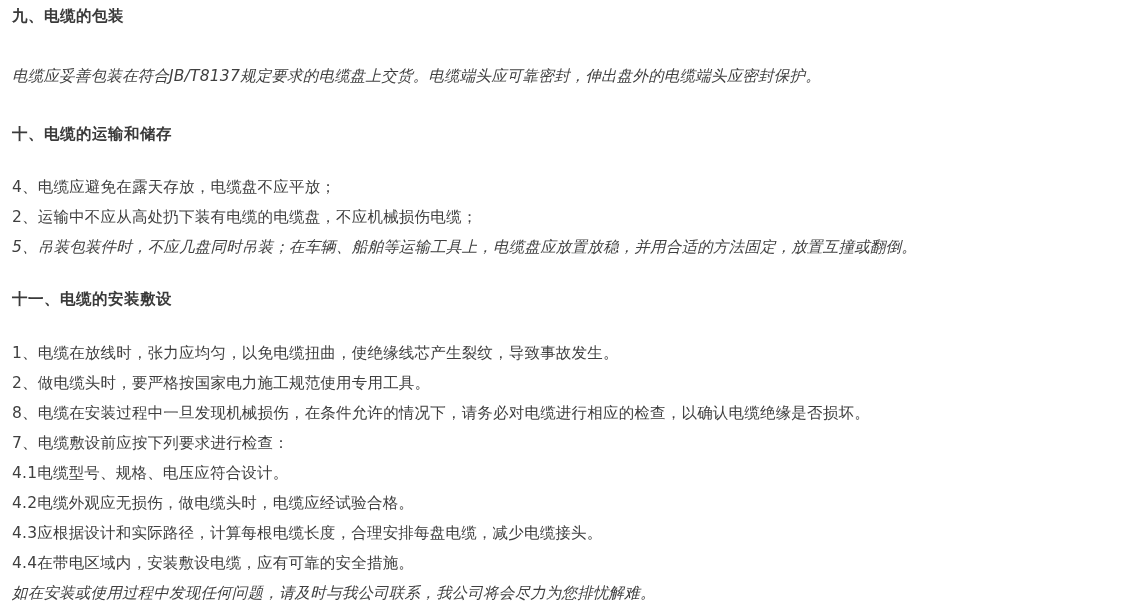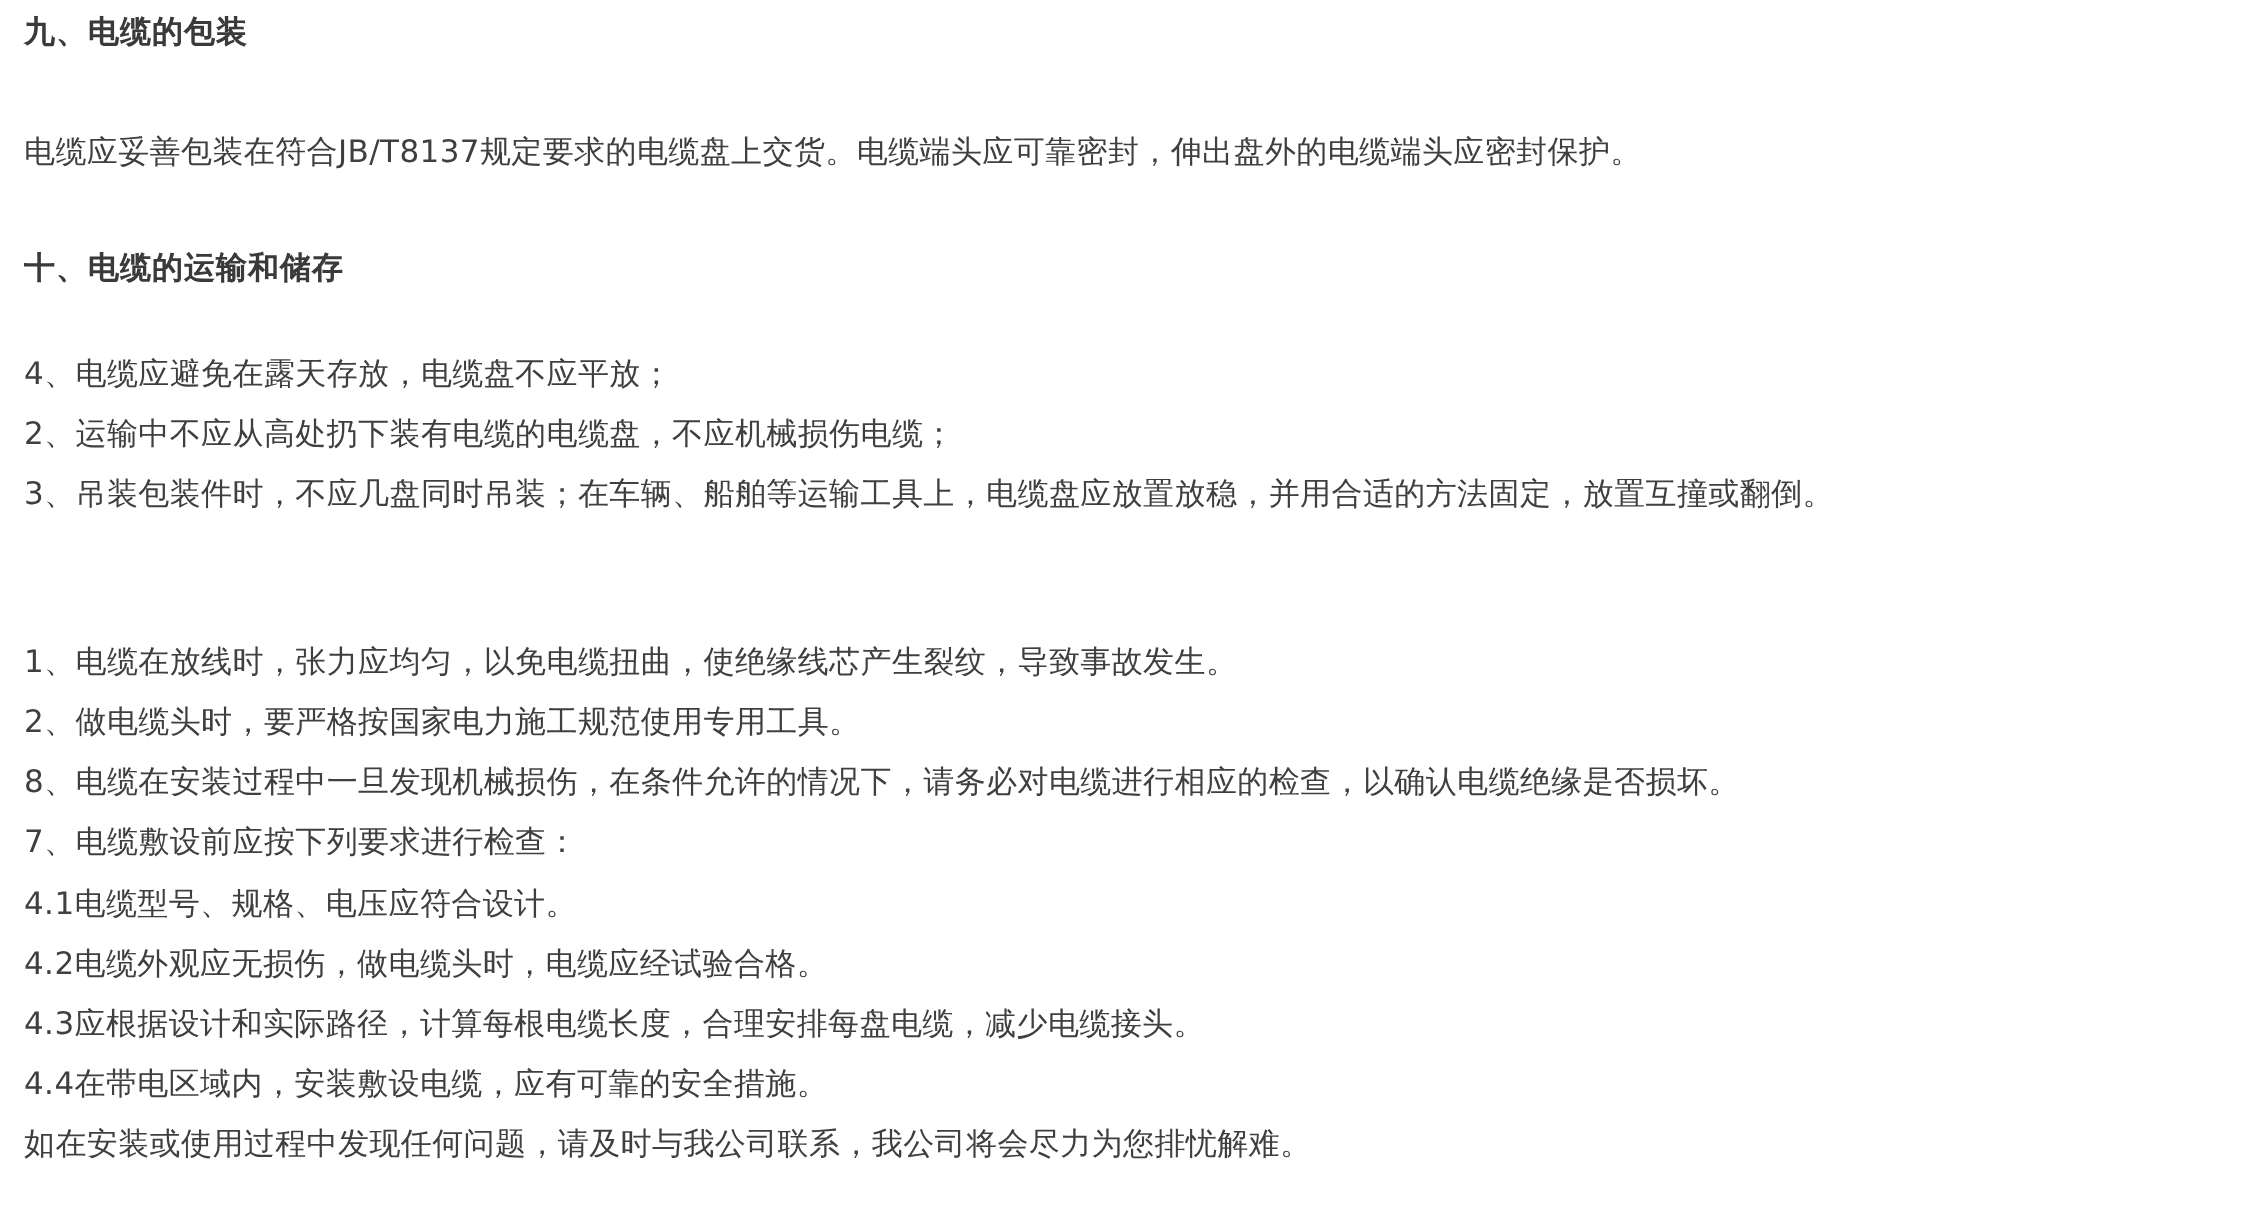--- a/index.html
+++ b/index.html
@@ -35,21 +35,21 @@
     font-size: 15.5px;
     color: #3f3f3f;
     line-height: 1.55;
     margin: 0;
     padding: 0;
     letter-spacing: 0.2px;
   }
   .spacer-lg { height: 36px; }
   .spacer-md { height: 30px; }
   .list-block .para { margin-bottom: 6px; }
-  .list-block .para:last-child { margin-bottom: 0; }
+  .list-block .para:last-child { margin-bottom: 0; font-style: italic; }
   .block-h { margin-top: 0; }
 </style>
 </head>
 <body>
 
 <div class="page">
 
   <div>
     <div class="section-heading block-h">九、电缆的包装</div>
     <div class="spacer-lg"></div>
@@ -59,27 +59,28 @@
   </div>
 
   <div class="spacer-lg"></div>
 
   <div>
     <div class="section-heading">十、电缆的运输和储存</div>
     <div class="spacer-md"></div>
     <div class="list-block">
       <div class="para">4、电缆应避免在露天存放，电缆盘不应平放；</div>
       <div class="para">2、运输中不应从高处扔下装有电缆的电缆盘，不应机械损伤电缆；</div>
-      <div class="para">3、吊装包装件时，不应几盘同时吊装；在车辆、船舶等运输工具上，电缆盘应放置放稳，并用合适的方法固定，放置互撞或翻倒。</div>
+      <div class="para">5、吊装包装件时，不应几盘同时吊装；在车辆、船舶等运输工具上，电缆盘应放置放稳，并用合适的方法固定，放置互撞或翻倒。</div>
     </div>
   </div>
 
   <div class="spacer-md"></div>
 
   <div>
+    <div class="section-heading">十一、电缆的安装敷设</div>
     <div class="spacer-md"></div>
     <div class="list-block">
       <div class="para">1、电缆在放线时，张力应均匀，以免电缆扭曲，使绝缘线芯产生裂纹，导致事故发生。</div>
       <div class="para">2、做电缆头时，要严格按国家电力施工规范使用专用工具。</div>
       <div class="para">8、电缆在安装过程中一旦发现机械损伤，在条件允许的情况下，请务必对电缆进行相应的检查，以确认电缆绝缘是否损坏。</div>
       <div class="para">7、电缆敷设前应按下列要求进行检查：</div>
       <div class="para">4.1电缆型号、规格、电压应符合设计。</div>
       <div class="para">4.2电缆外观应无损伤，做电缆头时，电缆应经试验合格。</div>
       <div class="para">4.3应根据设计和实际路径，计算每根电缆长度，合理安排每盘电缆，减少电缆接头。</div>
       <div class="para">4.4在带电区域内，安装敷设电缆，应有可靠的安全措施。</div>

